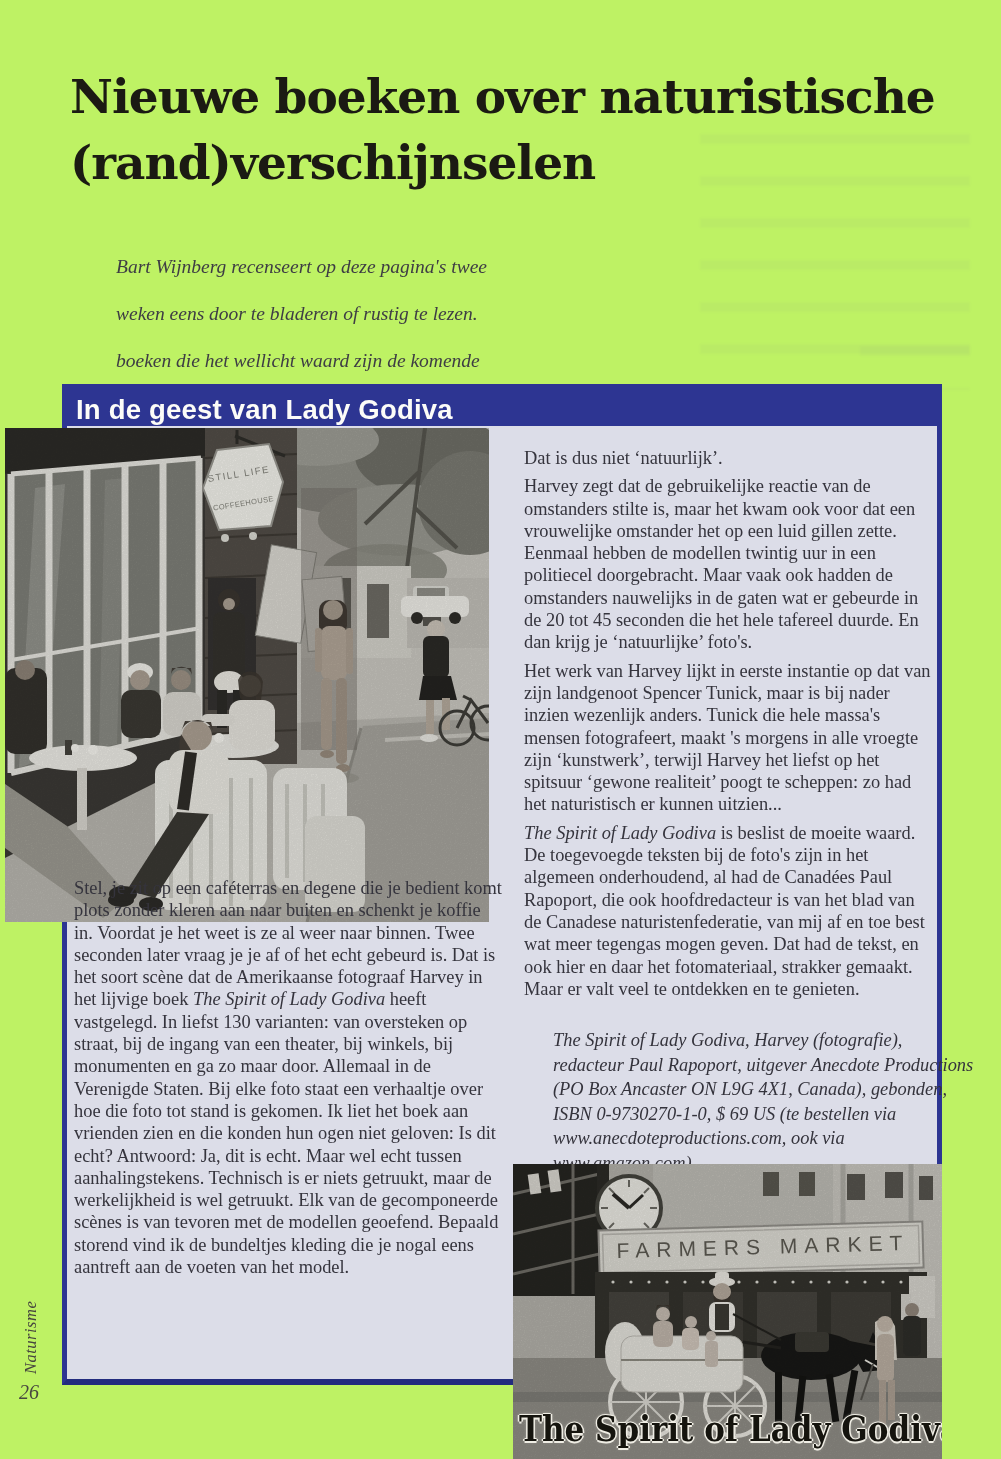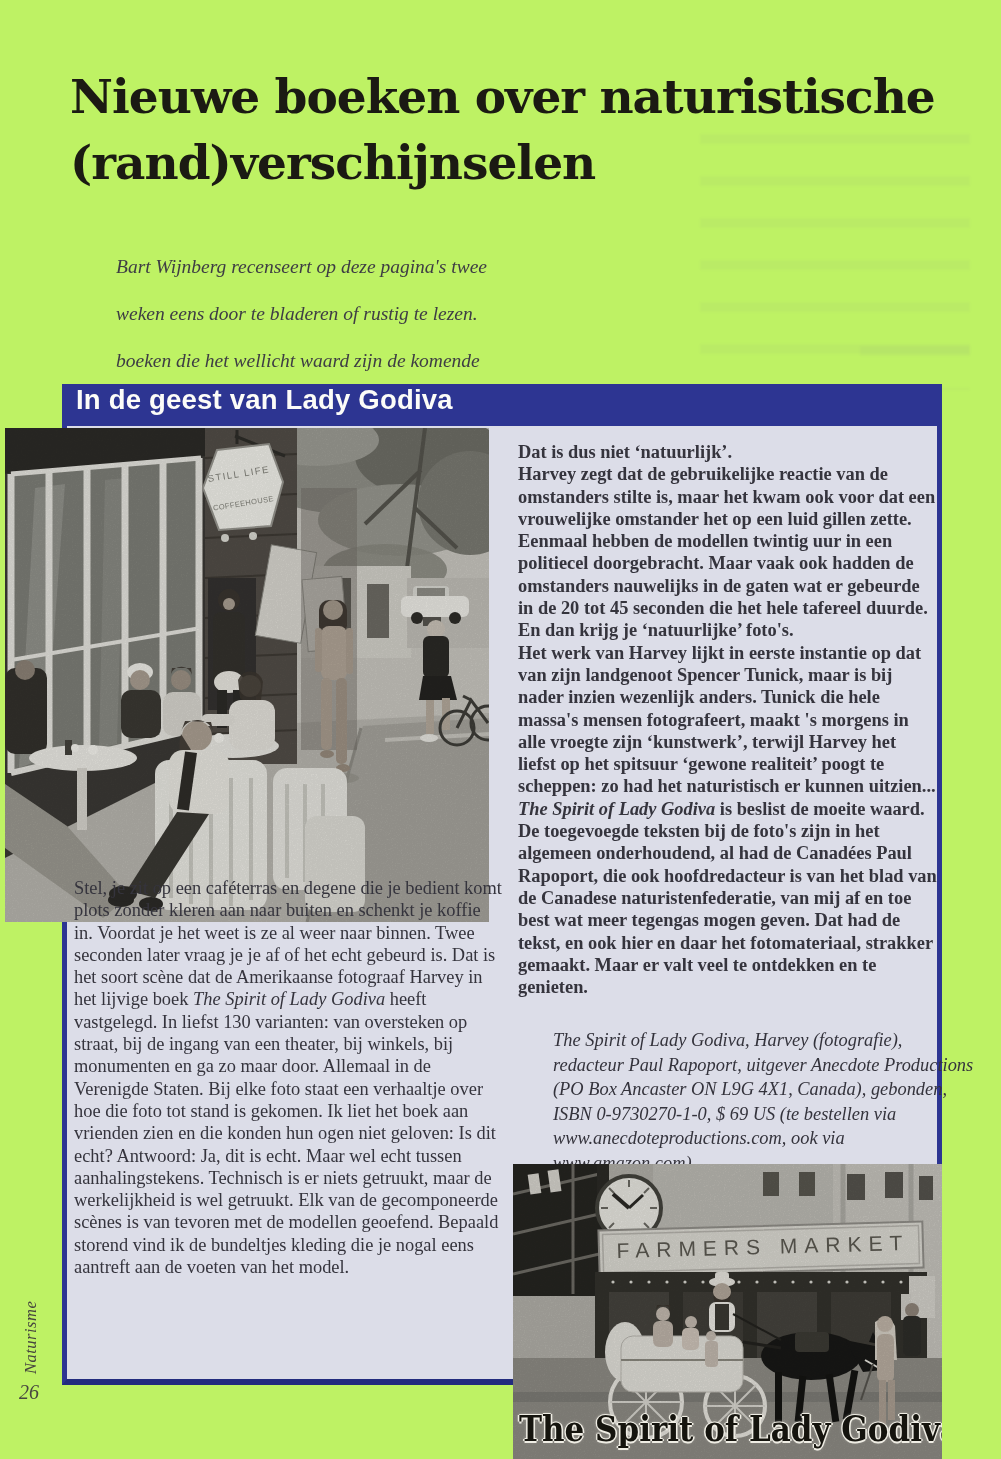--- a/index.html
+++ b/index.html
@@ -21,21 +21,21 @@
   }
   
   .ghost{
     position:absolute;opacity:.55;filter:blur(1.2px);pointer-events:none;
     background:repeating-linear-gradient(180deg,
       transparent 0 16px, rgba(134,130,148,.10) 16px 26px, transparent 26px 42px);
   }
   
   .section-box{position:absolute;left:62px;top:384px;width:880px;height:1001px;}
   .section-header{
-    height:42px;background:#2d3592;color:#fcfcf8;display:flex;align-items:flex-start;
+    height:42px;background:#2d3592;color:#fcfcf8;display:flex;align-items:flex-end;
     font-family:"Liberation Sans",sans-serif;font-weight:700;font-size:27.5px;
     padding-left:14px;box-sizing:border-box;letter-spacing:.2px;
   }
   .section-body{
     position:absolute;left:0;right:0;top:42px;bottom:0;background:#dcdde8;
     border-left:5px solid #2d3592;border-right:5px solid #2d3592;
     border-bottom:6px solid #232c7e;box-sizing:border-box;
   }
   
   .photo{position:absolute;overflow:hidden;}
@@ -58,21 +58,21 @@
     font-family:"DejaVu Serif",serif;font-weight:700;font-size:31px;color:#15140e;
     transform:scaleY(1.12);letter-spacing:0;
     text-shadow:-1.4px 0 0 #efede4,1.4px 0 0 #efede4,0 -1.4px 0 #efede4,
                  0 1.4px 0 #efede4,0 0 3px #efede4;
     white-space:nowrap;
   }
   
   .body-text{font-size:18.4px;line-height:22.3px;color:#35343d;}
   .left-col{position:absolute;left:74px;top:877px;width:428px;}
   .right-col{position:absolute;left:518px;top:441px;width:420px;}
-  .right-col p{margin:0;font-weight:bold;}
+  .right-col p{margin:6px;}
   .citation{
     position:absolute;left:518px;top:1028px;width:424px;
     font-style:italic;font-size:18.4px;line-height:24.6px;color:#34333c;margin-left:35px;
   }
   
   .margin-label{
     position:absolute;left:21px;top:1374px;transform:rotate(-90deg);
     transform-origin:0 0;font-style:italic;font-size:16.5px;color:#47463f;
     white-space:nowrap;letter-spacing:.5px;
   }

